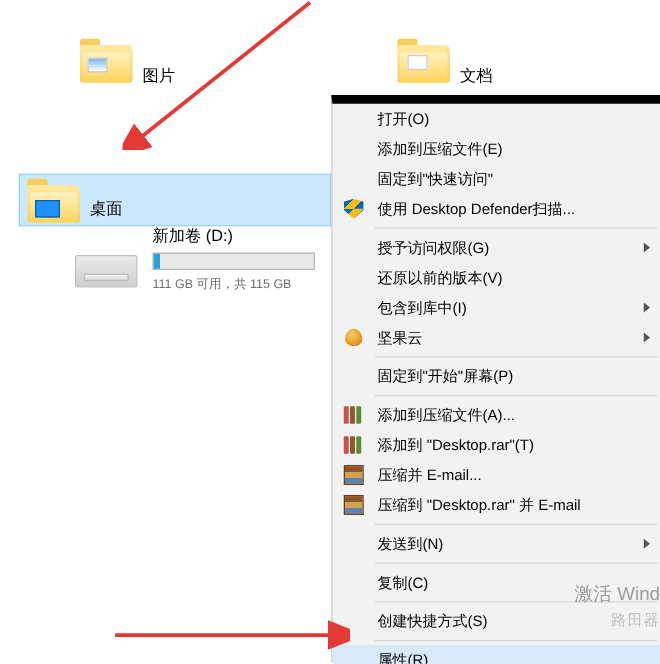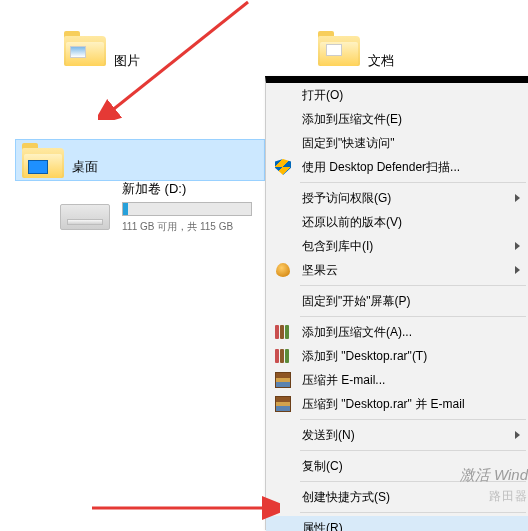--- a/index.html
+++ b/index.html
@@ -144,21 +144,21 @@
 
   
   .arrow1 {
     position: absolute; left: 98px; top: 0; width: 160px; height: 120px; pointer-events: none;
   }
   .arrow2 {
     position: absolute; left: 90px; top: 480px; width: 190px; height: 40px; pointer-events: none;
   }
 
   
-  .activate { position: absolute; right: 0; bottom: 46px; color: #9c9c9c; font-size: 15px; font-style: italic; }
+  .activate { position: absolute; right: 0; bottom: 46px; color: #9c9c9c; font-size: 15px; }
   .wm1 { position: absolute; right: 0; bottom: 26px; color: #bfbfbf; font-size: 12px; letter-spacing: 1px; font-family: Liberation Mono, monospace; }
 </style>
 </head>
 <body>
 
 <div class="folders">
   <div class="folder-item" style="left:56px; top:30px;">
     <div class="folder-icon">
       <div class="folder-tab"></div>
         <div class="folder-back"></div>

